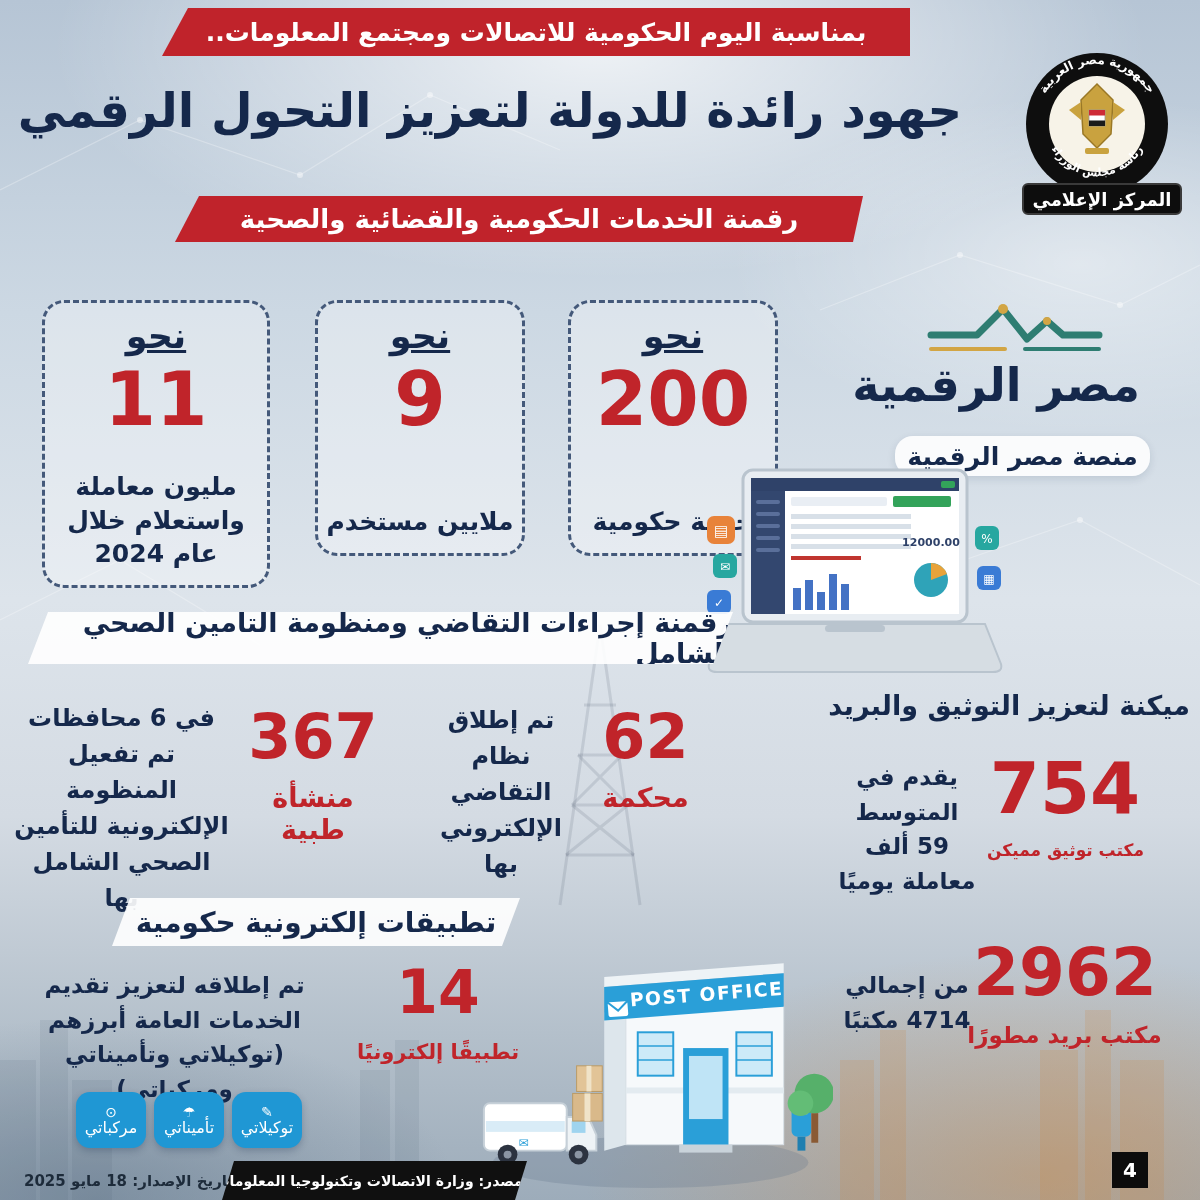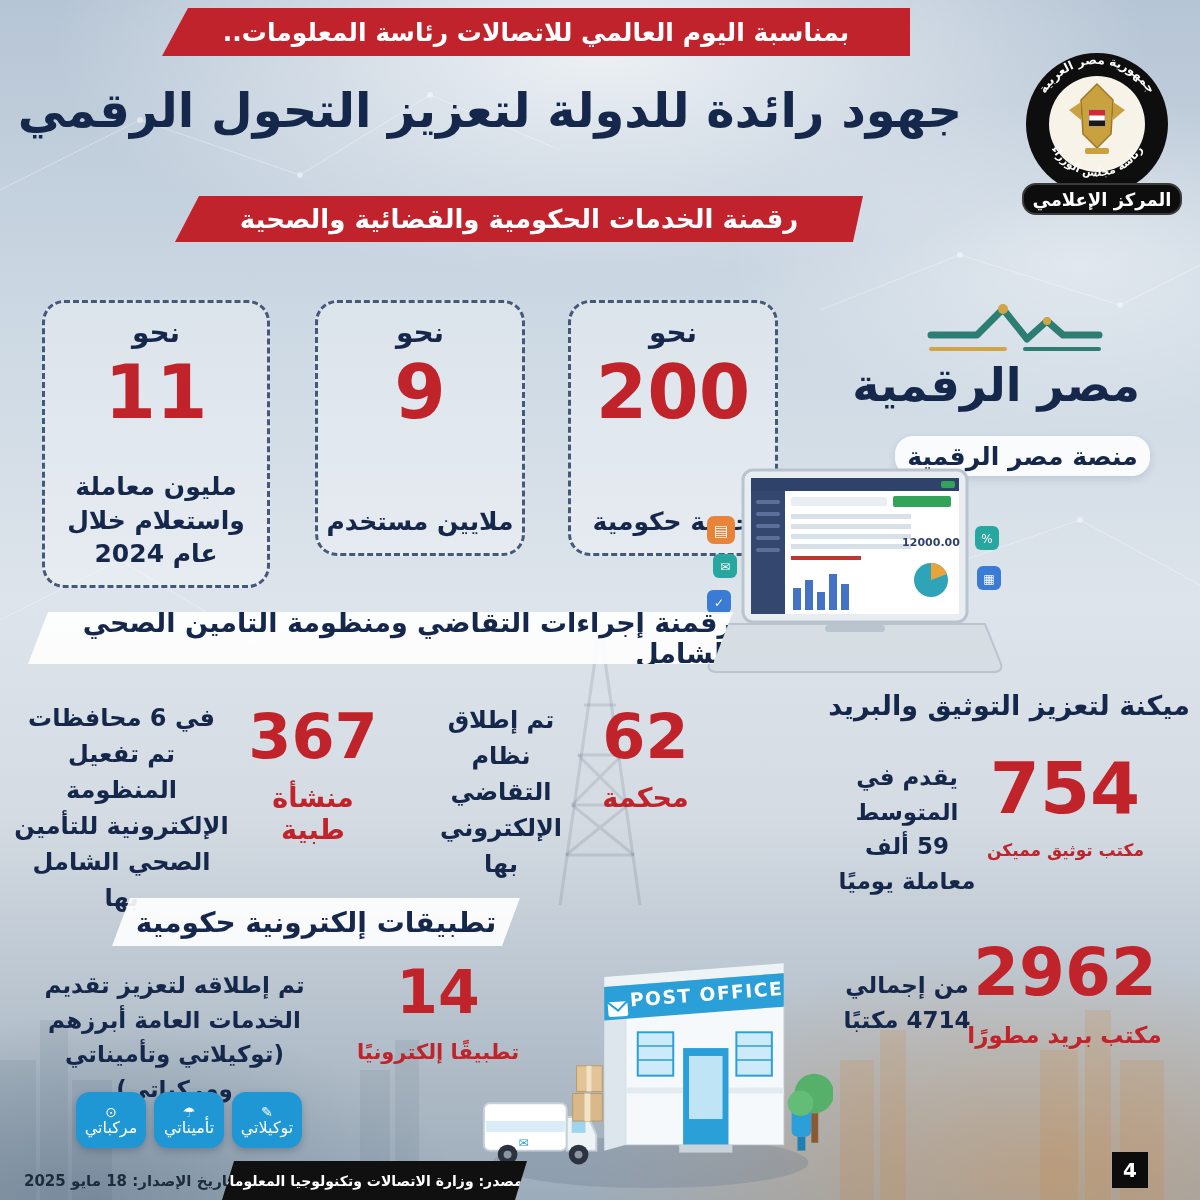--- a/index.html
+++ b/index.html
@@ -22,27 +22,27 @@
     color:#fff;font-weight:bold;font-size:25px;}
   .main-title{left:15px;top:82px;width:950px;text-align:center;color:#15284b;
     font-weight:bold;font-size:48px;white-space:nowrap;}
   .ribbon-red{left:175px;top:196px;width:688px;height:46px;background:#c0232b;
     clip-path:polygon(24px 0,100% 0,calc(100% - 10px) 100%,0 100%);
     box-shadow:0 7px 12px rgba(20,35,60,0.25);
     display:flex;align-items:center;justify-content:center;
     color:#ffffff;font-weight:bold;font-size:26px;}
 
   .media-pill{left:1022px;top:183px;width:160px;height:32px;background:#0d0d0d;
-    border:2px solid #3a3a3a;border-radius:14px;display:flex;align-items:center;justify-content:center;
+    border:2px solid #3a3a3a;border-radius:6px;display:flex;align-items:center;justify-content:center;
     color:#fff;font-weight:bold;font-size:18px;}
 
   .stat-box{top:300px;border:3px dashed #44597a;border-radius:22px;
     background:rgba(255,255,255,0.32);display:flex;flex-direction:column;
     align-items:center;padding:13px 8px 14px;gap:5px;}
-  .stat-prefix{color:#15284b;font-weight:bold;font-size:28px;}
+  .stat-prefix{color:#15284b;font-weight:bold;font-size:35px;text-decoration:underline;}
   .stat-value{color:#c0242a;font-weight:bold;font-size:74px;line-height:1.05;}
   .stat-label{color:#15284b;font-weight:bold;font-size:25px;line-height:1.35;text-align:center;margin-top:auto;}
 
   .de-brand{left:860px;top:358px;width:280px;text-align:right;color:#15284b;
     font-weight:bold;font-size:46px;white-space:nowrap;}
   .de-caption{left:895px;top:436px;width:255px;height:40px;background:rgba(255,255,255,0.88);
     border-radius:18px;display:flex;align-items:center;justify-content:center;
     color:#15284b;font-weight:bold;font-size:25px;box-shadow:0 3px 8px rgba(20,40,70,0.12);}
 
   .ribbon-white{background:rgba(255,255,255,0.90);
@@ -110,21 +110,21 @@
     <g fill="rgba(205,125,45,0.16)">
       <rect x="840" y="1060" width="34" height="140"></rect>
         <rect x="880" y="1030" width="26" height="170"></rect>
       <rect x="1040" y="1050" width="38" height="150"></rect>
         <rect x="1085" y="1010" width="26" height="190"></rect>
       <rect x="1120" y="1060" width="44" height="140"></rect>
     </g>
   </svg>
 
   <div class="abs occasion">
-    <span>بمناسبة اليوم العالمي  للاتصالات رئاسة المعلومات..</span>
+    <span>بمناسبة اليوم الحكومية  للاتصالات ومجتمع المعلومات..</span>
   </div>
   <h1 class="abs main-title">جهود رائدة للدولة لتعزيز التحول الرقمي</h1>
   <div class="abs ribbon-red">
     <span>رقمنة الخدمات الحكومية والقضائية والصحية</span>
   </div>
 
   <svg class="abs" style="left:1023px;top:50px" width="148" height="148" viewBox="0 0 148 148">
     <circle cx="74" cy="74" r="71" fill="#0e0e0e"></circle>
     <circle cx="74" cy="74" r="48" fill="#f7f3e8"></circle>
     <defs>

